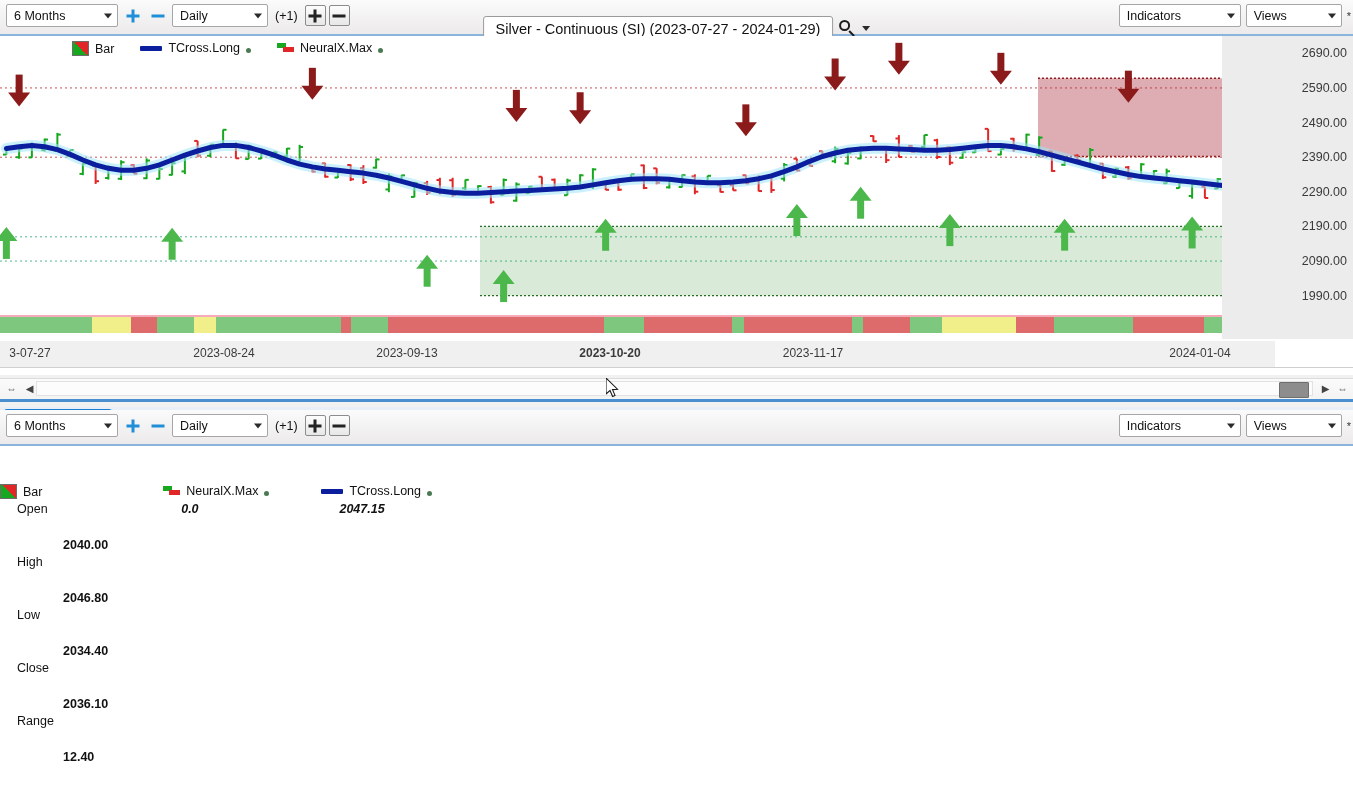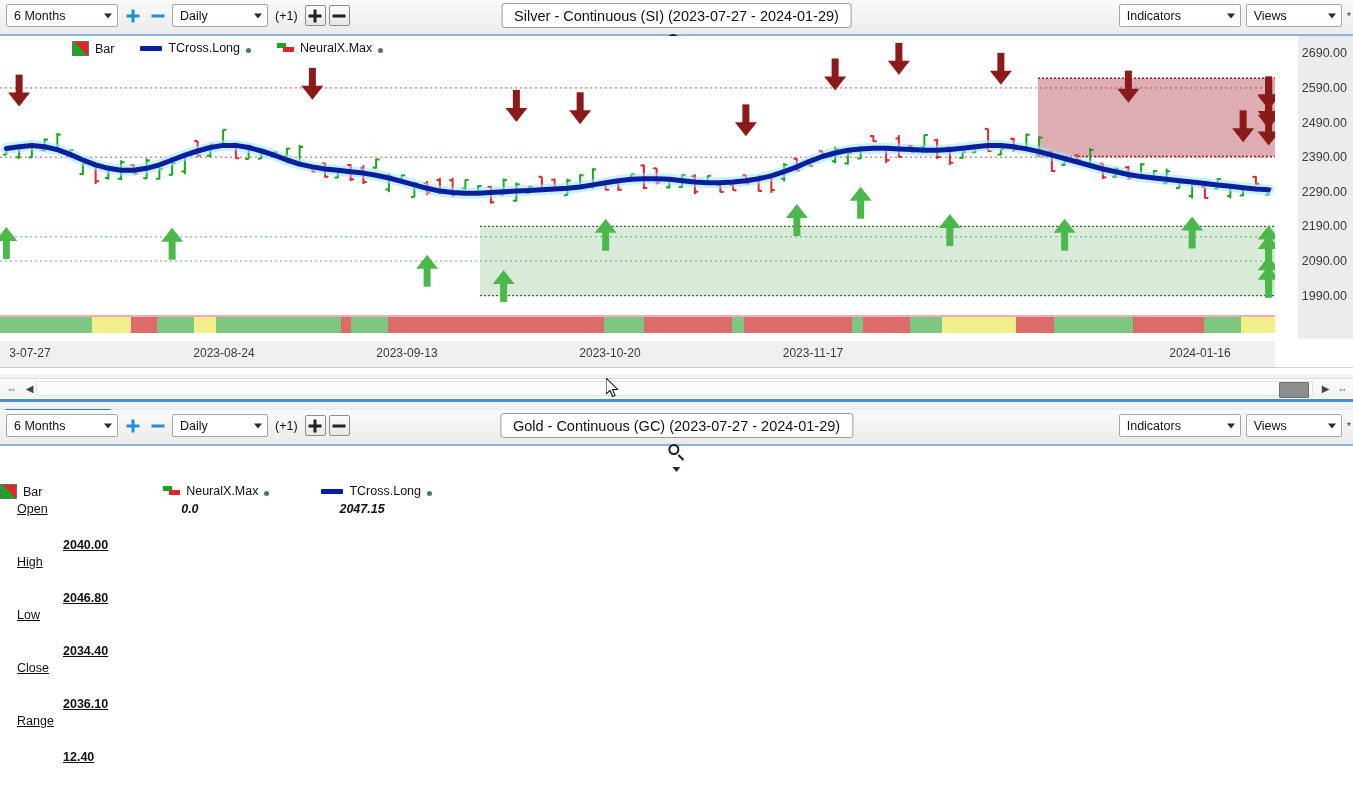--- a/index.html
+++ b/index.html
@@ -14,21 +14,21 @@
   
   .pane{position:absolute;left:0;width:1353px;background:#fff;}
   #pane-silver{top:0;height:375px;}
   #pane-gold{top:410px;height:401px;}
 
   
   .toolbar{position:relative;height:34px;background:linear-gradient(#fbfbfb,#eceaea);
     border-bottom:2px solid #8ab4dc;}
   .tb-left{position:absolute;left:6px;top:4px;display:flex;align-items:center;gap:4px;}
   .tb-right{position:absolute;right:2px;top:4px;display:flex;align-items:center;gap:5px;}
-  .tb-center{position:absolute;left:50%;transform:translateX(-50%);top:3px;display:flex;align-items:center;gap:6px;flex-direction:column;}
+  .tb-center{position:absolute;left:50%;transform:translateX(-50%);top:16px;display:flex;align-items:center;gap:6px;}
 
   .combo{position:relative;height:23px;min-width:96px;background:#fff;
     border:1px solid #a6a6a6;border-radius:2px;display:flex;align-items:center;
     padding:0 20px 0 7px;font-size:12.5px;color:#111;box-sizing:border-box;}
   .combo.w-range{width:112px;}
   .combo.w-period{width:82px;}
   .combo.w-ind{width:122px;}
   .combo.w-views{width:78px;padding-right:18px;}
   .combo .caret{position:absolute;right:5px;top:50%;transform:translateY(-50%);
     width:0;height:0;border-left:4.5px solid transparent;border-right:4.5px solid transparent;
@@ -65,34 +65,34 @@
   .sw-nx .a{position:absolute;left:0;top:0;width:9px;height:5px;background:#16a81f;}
   .sw-nx .b{position:absolute;left:6px;top:4px;width:11px;height:5px;background:#e02626;}
   .dotg{width:5px;height:5px;border-radius:50%;background:#4a7a52;align-self:flex-end;margin-bottom:2px;}
 
   
   .ohlc{position:absolute;left:0;top:484px;z-index:7;font-size:12.5px;color:#111;display:flex;gap:0;}
   .ohlc-date{padding-right:6px;font-size:12.5px;}
   .ohlc-col{display:flex;flex-direction:column;}
   .ohlc-head{display:flex;align-items:center;gap:6px;}
   .ohlc-rows{margin-top:2px;}
-  .ohlc-row{display:flex;line-height:17px;text-decoration:underline;}
+  .ohlc-row{display:flex;line-height:17px;}
   .ohlc-k{width:46px;padding-left:17px;}
   .ohlc-v{font-weight:bold;margin-top:36px;}
   .ohlc-g2{margin-left:55px;}
   .ohlc-g3{margin-left:52px;}
   .ohlc-val{font-weight:bold;margin-top:4px;padding-left:18px;font-style:italic;}
 
   
   .plot{position:absolute;left:0;background:#fff;overflow:hidden;}
   #plot-silver{top:36px;width:1275px;height:303px;}
   .plot svg{display:block;}
 
   
-  .yaxis{position:absolute;right:0;width:55px;background:#ececec;}
+  .yaxis{position:absolute;right:0;width:91px;background:#ececec;padding-left:40px;}
   #yaxis-silver{top:36px;height:303px;}
   .ytick{position:absolute;right:6px;transform:translateY(-50%);font-size:12.5px;color:#3a3a3a;white-space:nowrap;}
 
   .xaxis{position:absolute;left:0;width:1275px;height:26px;background:#f0f0f0;}
   #xaxis-silver{top:341px;}
   .xtick{position:absolute;top:5px;transform:translateX(-50%);font-size:12px;color:#3a3a3a;white-space:nowrap;}
 
   
   .hscroll{position:absolute;left:0;top:378px;width:1353px;height:20px;
     background:linear-gradient(#fbfbfb,#f3f3f3);border-top:1px solid #dcdcdc;}
@@ -676,24 +676,24 @@
         <div class="ytick" style="top: 121.188px;">2390.00</div>
         <div class="ytick" style="top: 155.812px;">2290.00</div>
         <div class="ytick" style="top: 190.438px;">2190.00</div>
         <div class="ytick" style="top: 225.062px;">2090.00</div>
         <div class="ytick" style="top: 259.688px;">1990.00</div>
       </div>
     <div class="xaxis" id="xaxis-silver">
         <div class="xtick" style="left: 30px;">3-07-27</div>
         <div class="xtick" style="left: 224px;">2023-08-24</div>
         <div class="xtick" style="left: 407px;">2023-09-13</div>
-        <div class="xtick" style="left: 610px;">2023-10-20</div>
+        <div class="xtick" style="left: 610px; font-weight: bold;">2023-10-20</div>
         <div class="xtick" style="left: 813px;">2023-11-17</div>
         <div class="xtick" style="left: 964px; margin-top: 40px;">2023-12-18</div>
-        <div class="xtick" style="left: 1200px;">2024-01-16</div>
+        <div class="xtick" style="left: 1200px;">2024-01-04</div>
       </div>
     <div class="divider" style="top:367px;"></div>
   </div>
 
   <div class="hscroll">
     <div class="hs-btn" style="left:4px;">⇔</div>
     <div class="hs-btn" style="left:22px;">◀</div>
     <div class="hs-track"></div>
     <div class="hs-thumb"></div>
     <div class="hs-btn" style="right:20px;">▶</div>
@@ -737,28 +737,20 @@
           <div class="sqbtn dark">
             <i class="ico-plus-h"></i>
               <i class="ico-plus-v"></i>
           </div>
           <div class="sqbtn dark">
             <i class="ico-plus-h"></i>
           </div>
         </div>
       </div>
 
-      <div class="tb-center">
-        <div class="titlebox">Gold - Continuous (GC) (2023-07-27 - 2024-01-29)</div>
-        <div class="magnifier">
-          <span class="lens"></span>
-            <span class="hdl"></span>
-        </div>
-        <span class="caret-std"></span>
-      </div>
 
       <div class="tb-right">
         <div class="combo w-ind">
           <span>Indicators</span>
           <span class="caret"></span>
         </div>
         <div class="combo w-views">
           <span>Views</span>
           <span class="caret"></span>
         </div>

